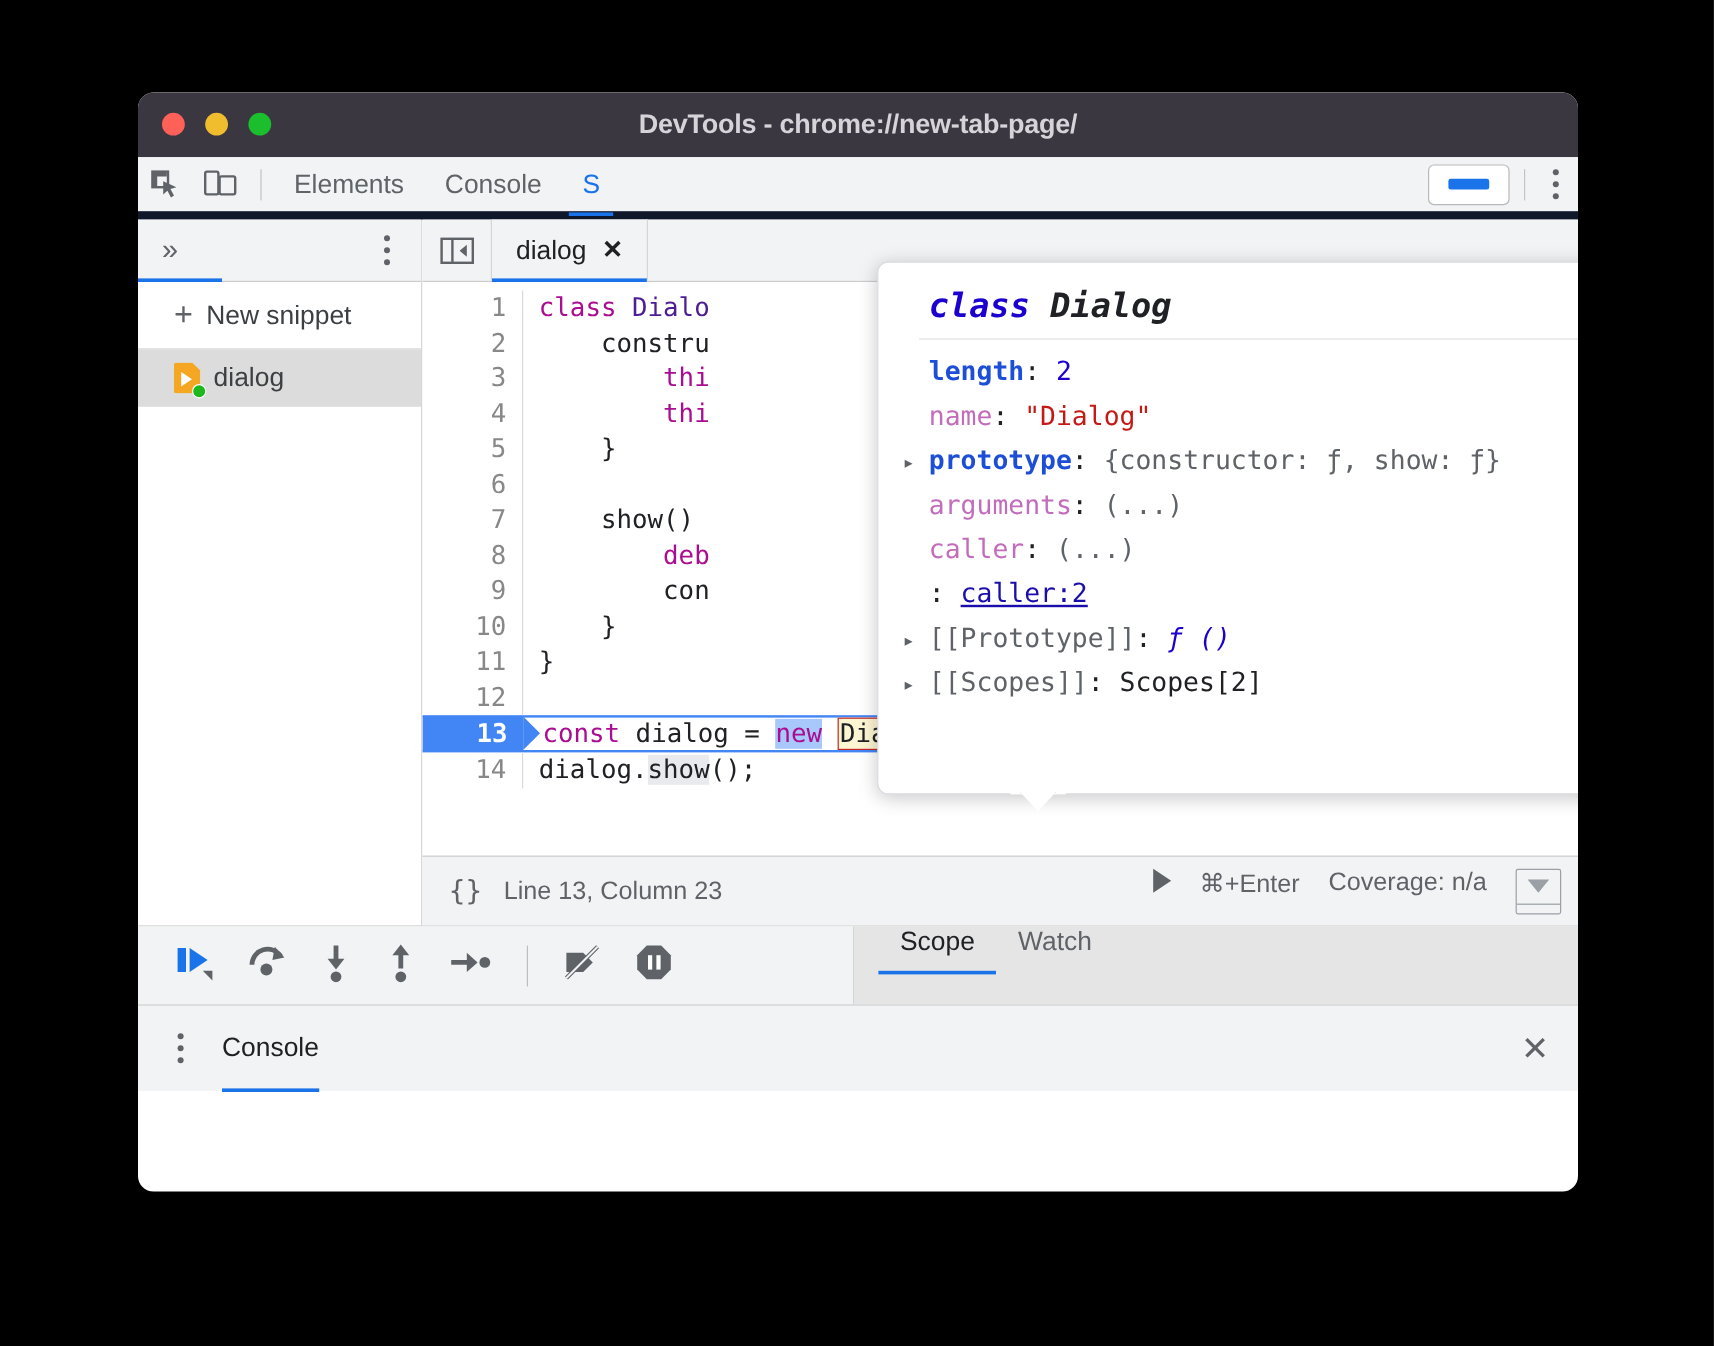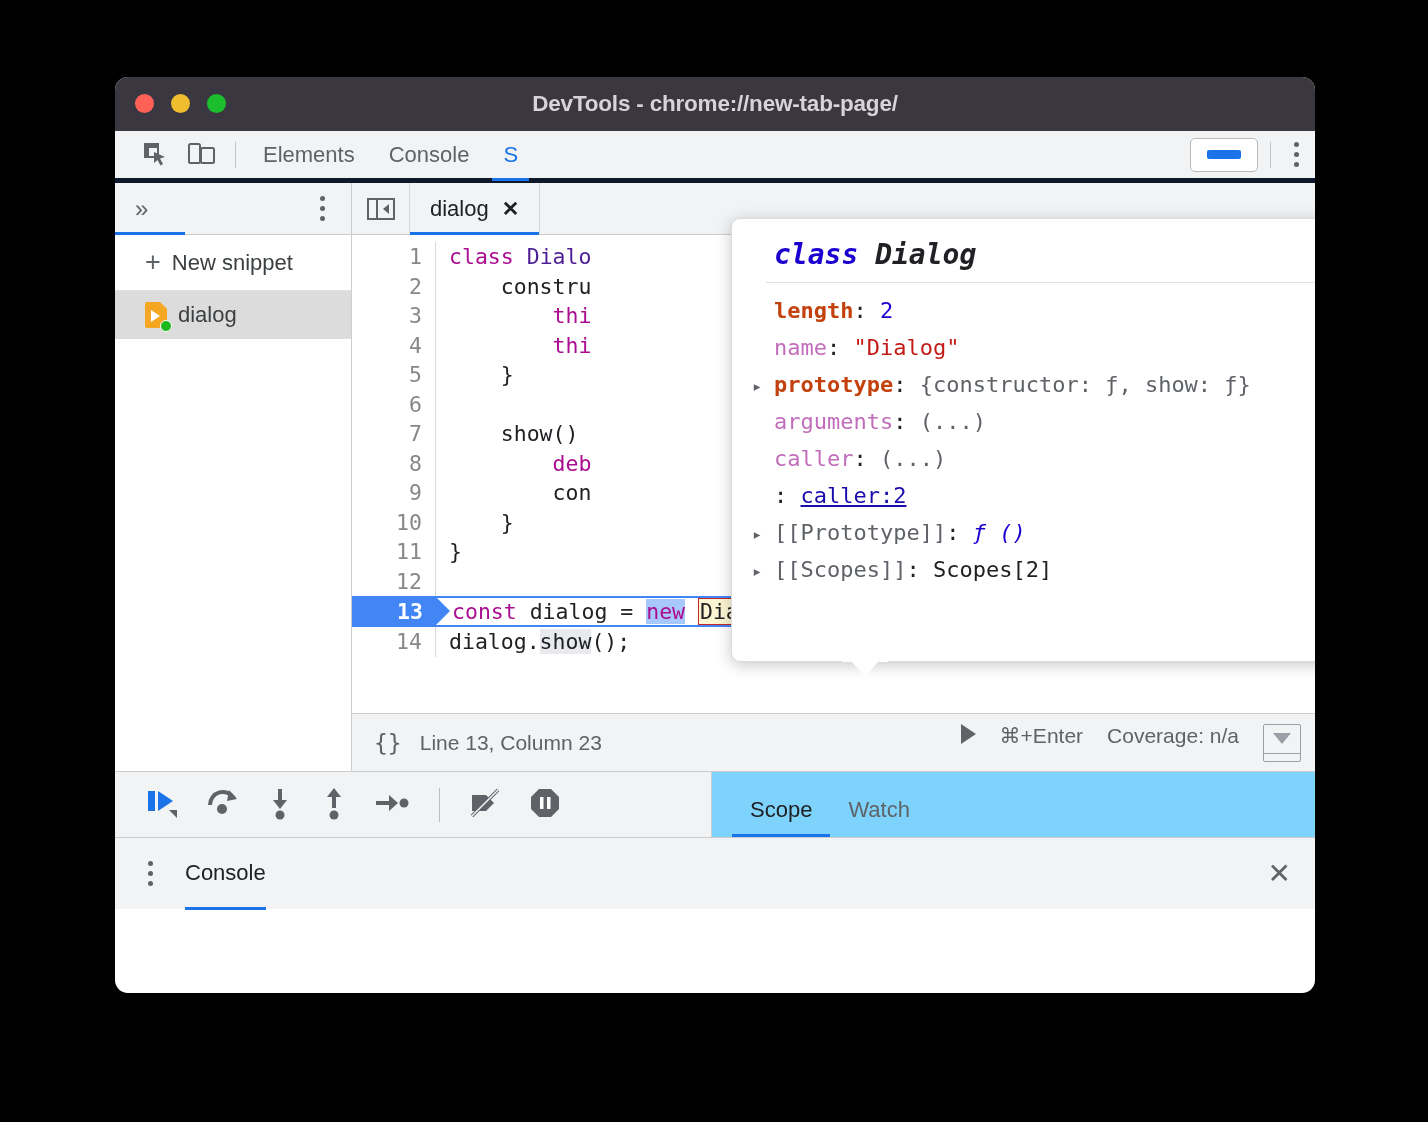--- a/index.html
+++ b/index.html
@@ -52,24 +52,23 @@
     font-size: 22.5px;
     font-weight: bold;
     letter-spacing: -0.2px;
   }
 
   
   .maintoolbar {
     position: relative;
     height: 52px;
     background: #f1f3f4;
-    border-bottom: 5px solid #0f172a;
+    border-bottom: 7px solid #0f172a;
     display: flex;
     align-items: center;
-    padding-left: 18px;
     gap: 0px;
   }
   .tb-icon {
     width: 46px; height: 40px;
     display: flex; align-items: center; justify-content: center;
   }
   .tb-sep {
     width: 1px; height: 26px; background: #c4c4c4; margin: 0 10px;
   }
   .panel-tab {
@@ -248,22 +247,22 @@
   .debug-row { display:flex; height:66px; border-top:1px solid #cdcdcd; }
   .debug-toolbar {
     width: 597px;
     background: #f1f3f4;
     border-right: 1px solid #cdcdcd;
     display:flex; align-items:center; gap:24px;
     padding-left: 30px;
   }
   .dbg-sep { width:1px; height:34px; background:#bdbdbd; margin: 0 4px; }
   .sw-tabs {
-    flex:1; background:#7dd3fc;
-    display:flex; align-items:flex-end; padding-left: 20px;
+    flex:1; background:#e5e5e5;
+    display:flex; align-items:flex-start; padding-left: 20px;
   }
   .sw-tab {
     font-size: 22px; color:#5f6368;
     padding: 0 18px 14px; position:relative;
   }
   .sw-tab.active { color:#202124; }
   .sw-tab.active::after {
     content:""; position:absolute; left:0; right:0; bottom:0; height:3px; background:#1a73e8;
   }
 
@@ -317,21 +316,21 @@
     padding-left: 20px;
     white-space: pre;
     color: #202124;
   }
   .pop-arrow {
     width: 22px; min-width:22px; display:inline-block;
     color: #5f6368; font-size: 17px; line-height: 35px;
   }
   .pop-arrow.empty { visibility: hidden; }
   .pname { color:#c26dbc; }
-  .pname.own { color:#c2410c; font-weight:bold; }
+  .pname.own { color:#1d4ed8; font-weight:bold; }
   .pname.internal { color:#5f6368; }
   .pval-num { color:#1c00cf; }
   .pval-str { color:#c41a16; }
   .pval-plain { color:#5f6368; }
   .pval-dark { color:#202124; }
   .pval-link { color:#1a0dab; text-decoration: underline; }
   .fglyph { font-style: italic; color:#5f6368; }
   .fglyph.blue { color:#1c00cf; }
 
   .pop-tail {

